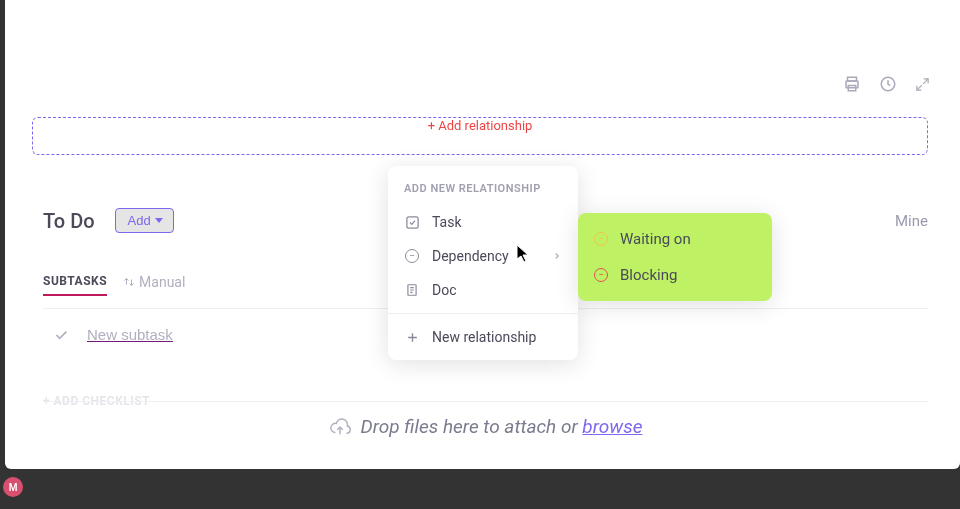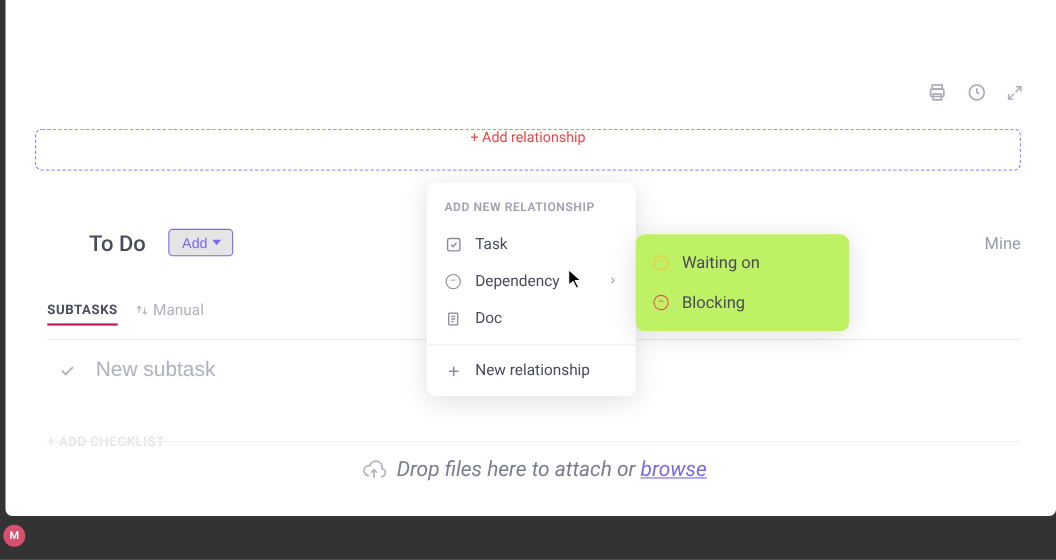--- a/index.html
+++ b/index.html
@@ -51,21 +51,20 @@
       top: 208px;
       left: 38px;
       right: 32px;
       display: flex;
       align-items: center;
     }
     .status-title {
       font-size: 20px;
       color: #4a4a5a;
       font-weight: 500;
-      margin-left: 38px;
     }
     .add-btn {
       margin-left: 20px;
       border: 1px solid #7b68ee;
       color: #7b68ee;
       background: #e5e5e5;
       border-radius: 4px;
       padding: 4px 10px 4px 12px;
       font-size: 13px;
       display: inline-flex;
@@ -122,23 +121,24 @@
       top: 326px;
       left: 48px;
       display: flex;
       align-items: center;
       gap: 18px;
       color: #b0b0c0;
     }
     .new-subtask-row input {
       border: none;
       outline: none;
-      font-size: 19px;
-      color: #ec4899;
+      font-size: 15px;
+      color: #701a75;
       width: 300px;
+      text-decoration: underline;
     }
     .new-subtask-row input::placeholder { color: #b0b0c0; }
     .checklist-row {
       position: absolute;
       top: 394px;
       left: 38px;
       color: #b0b0c0;
       font-size: 12px;
       font-weight: 600;
       letter-spacing: 0.5px;

